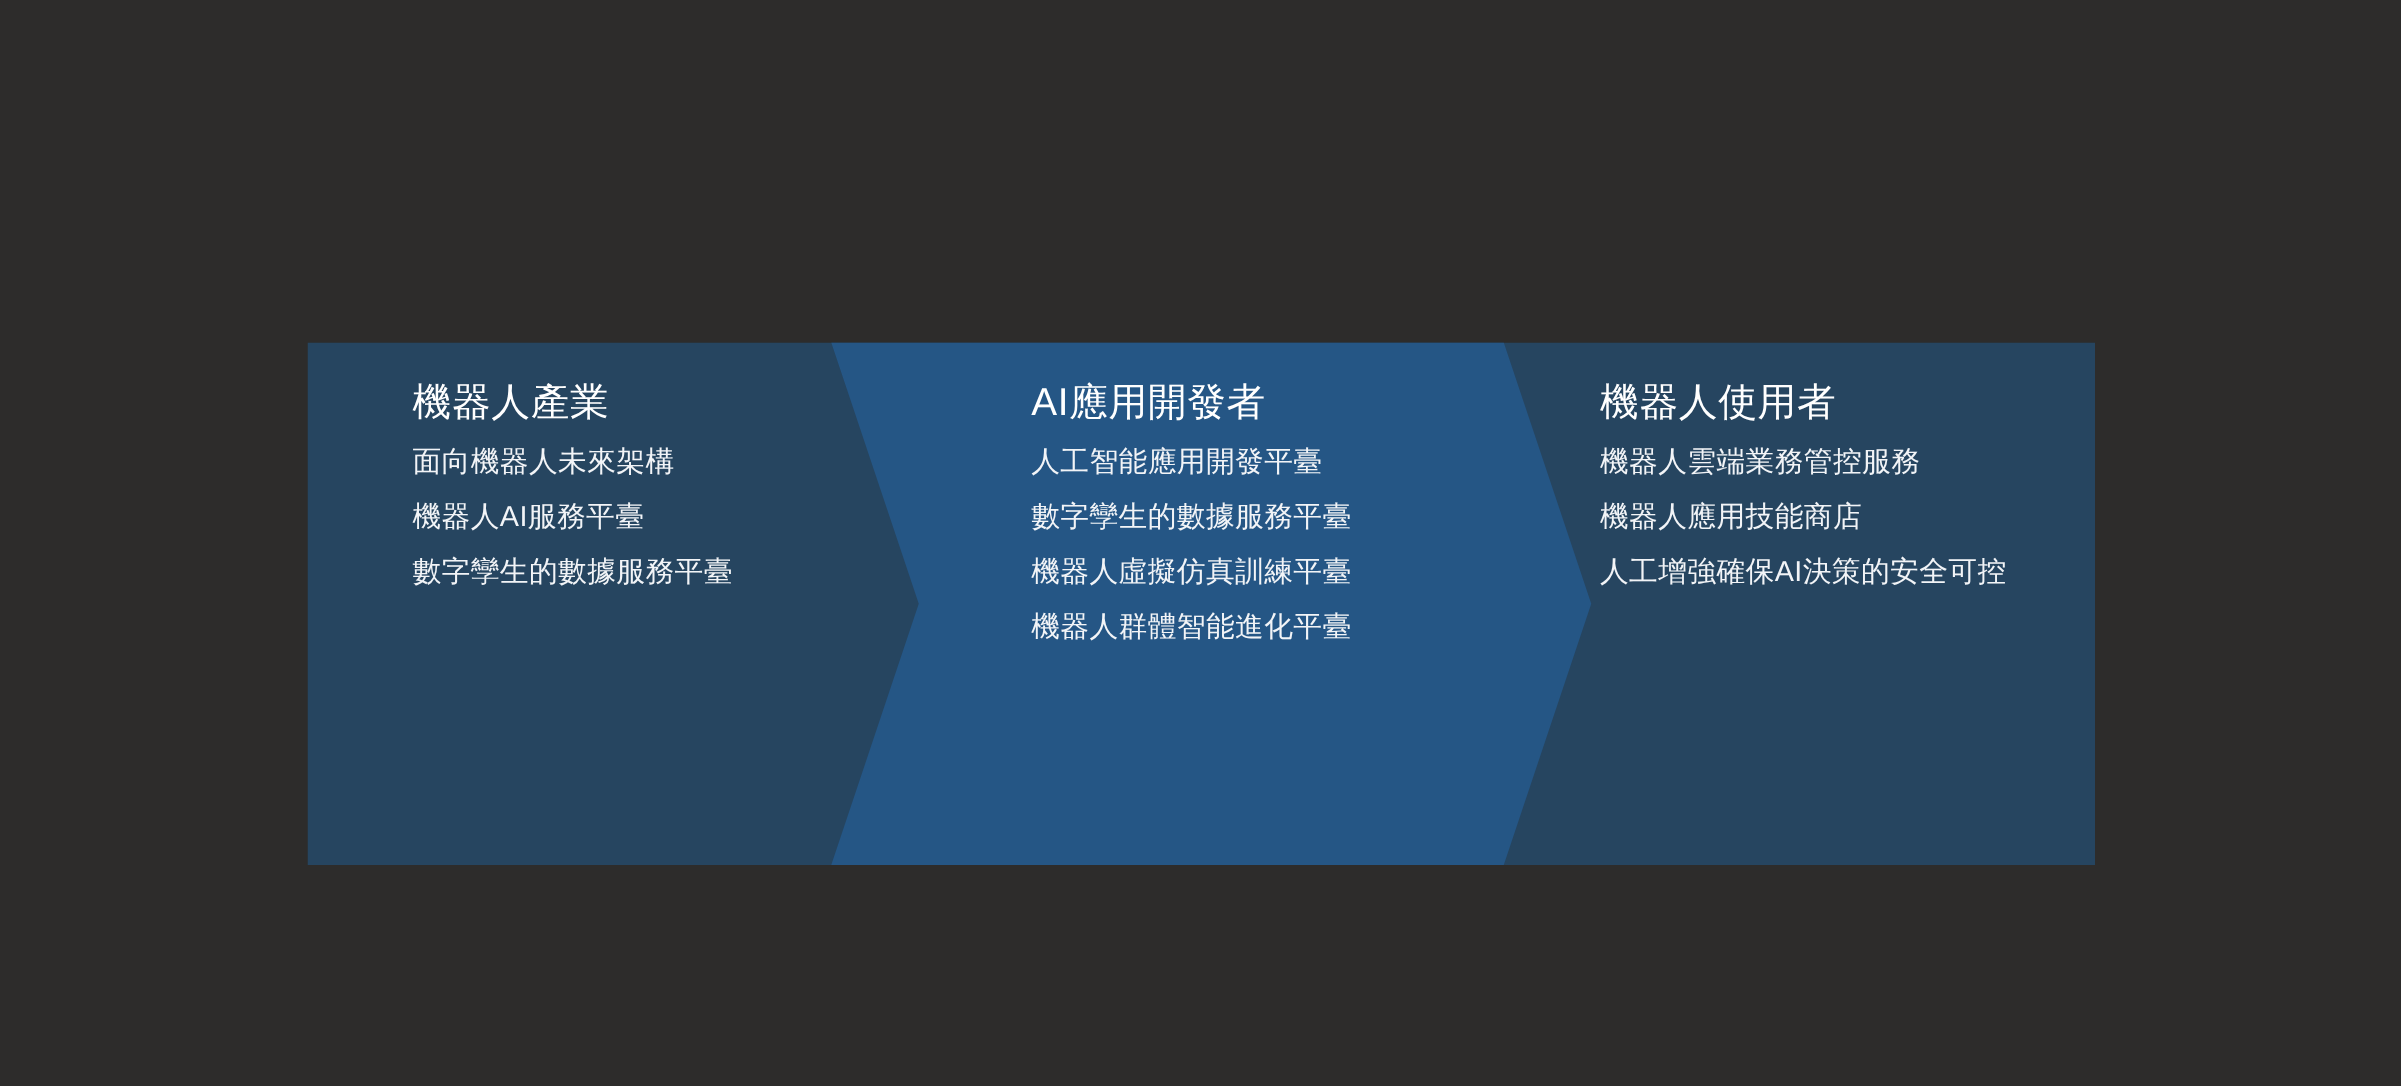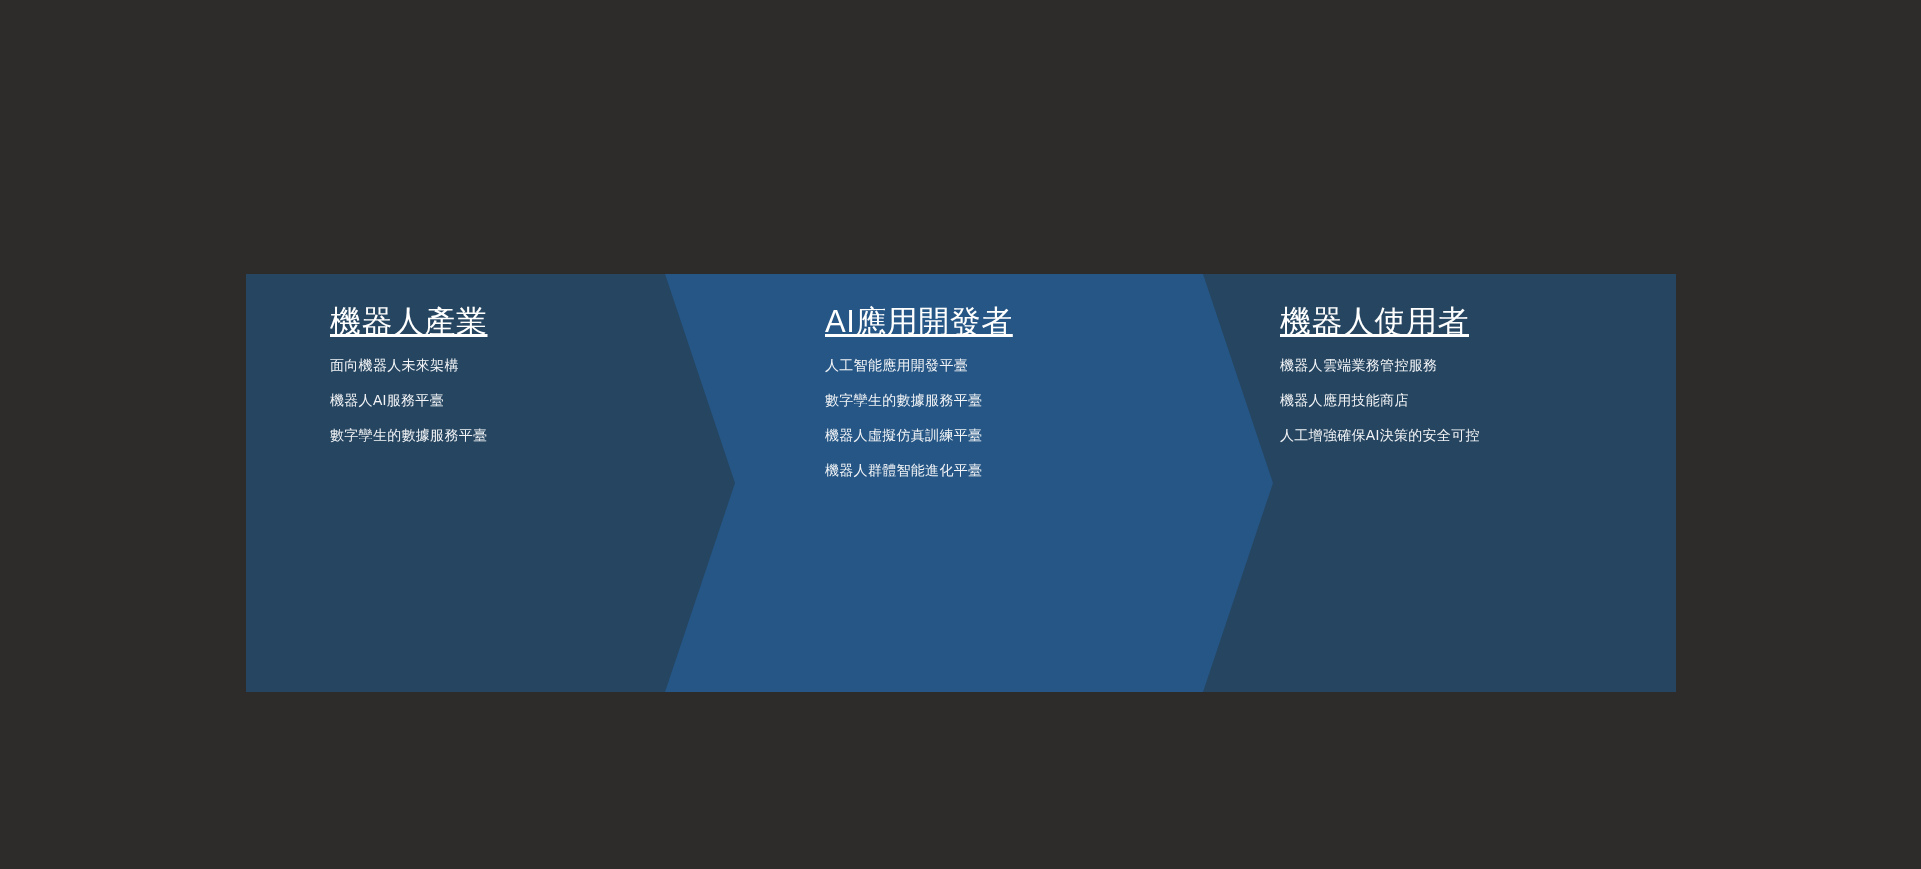--- a/index.html
+++ b/index.html
@@ -51,33 +51,32 @@
     position: absolute;
     top: 29px;
     left: 0;
     margin: 0;
     font-size: 31px;
     font-weight: 400;
     line-height: 1.2;
     color: #ffffff;
     white-space: nowrap;
     letter-spacing: 0.5px;
-    text-decoration: underline;
   }
 
   .column-items {
     position: absolute;
     top: 84px;
     left: 0;
     margin: 0;
     padding: 0;
     list-style: none;
   }
   .column-items li {
-    font-size: 14px;
+    font-size: 23px;
     font-weight: 400;
     line-height: 1.0;
     color: #f2f4f7;
     white-space: nowrap;
     margin: 0 0 21px 0;
     letter-spacing: 0.3px;
   }
   .column-items li:last-child { margin-bottom: 0; }
 </style>
 </head>

